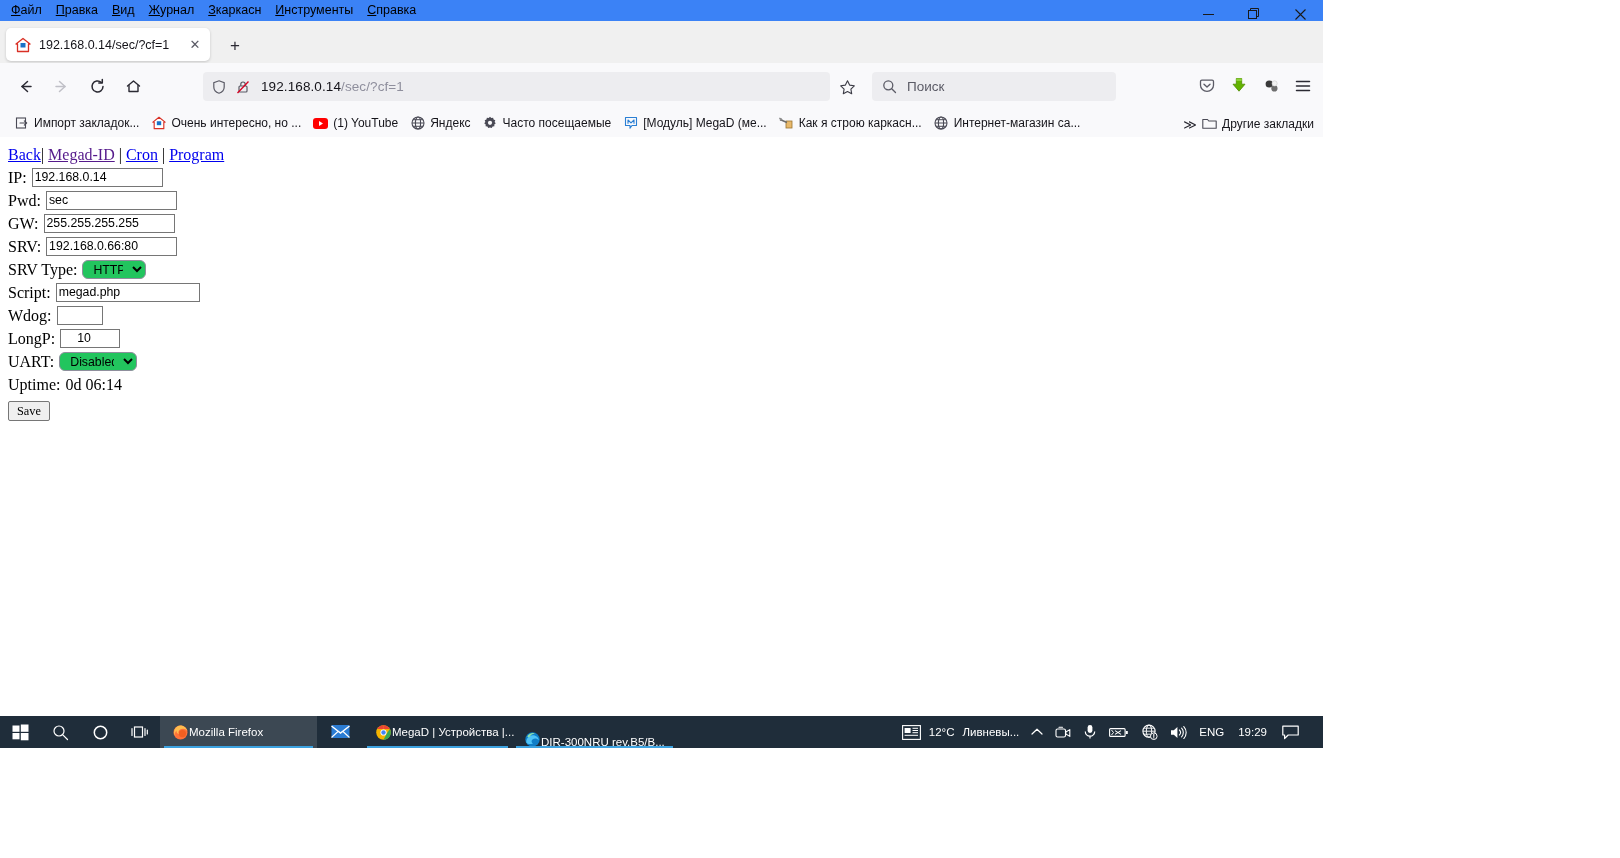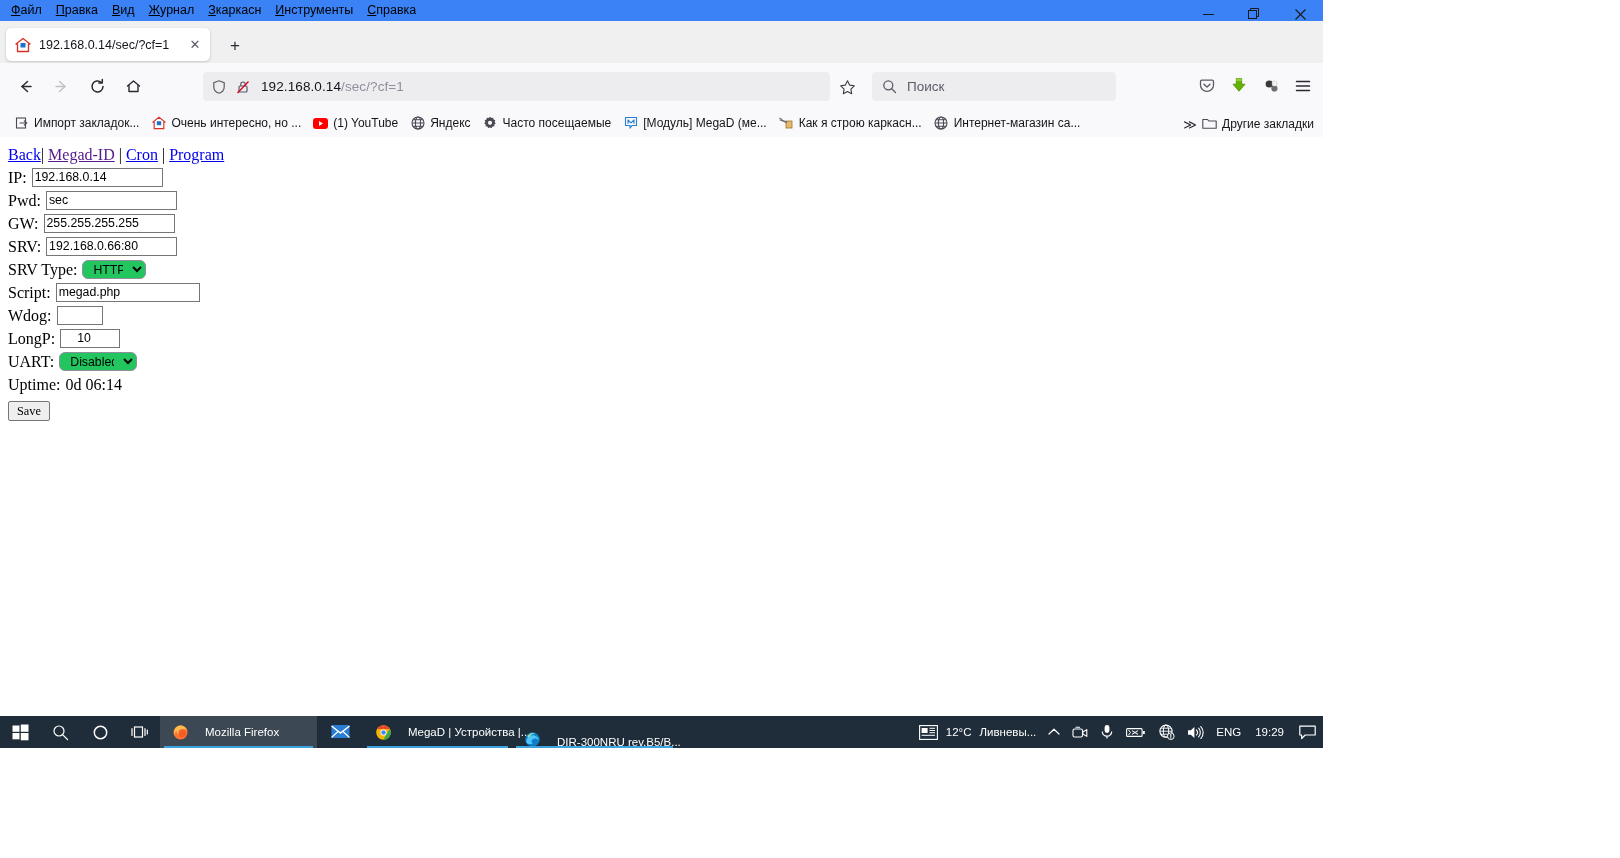--- a/index.html
+++ b/index.html
@@ -296,21 +296,21 @@
     align-items: center;
   }
   .tb-sys {
     width: 40px; height: 32px;
     display: flex; align-items: center; justify-content: center;
   }
   .tb-app {
     height: 32px;
     display: flex;
     align-items: center;
-    gap: 16px;
+    gap: 0;
     padding: 0 12px;
     position: relative;
     box-sizing: border-box;
   }
   .tb-app.active { background: rgba(255,255,255,0.13); }
   .tb-app.active::after, .tb-app.open::after {
     content: "";
     position: absolute;
     left: 4px; right: 4px; bottom: 0;
     height: 2px;
@@ -322,21 +322,21 @@
     white-space: nowrap;
   }
   .tb-icon { width: 17px; height: 17px; flex: 0 0 17px; position: relative; }
   .tray {
     position: absolute;
     right: 0; top: 0;
     height: 32px;
     display: flex;
     align-items: center;
     gap: 0px;
-    padding-right: 1px;
+    padding-right: 18px;
   }
   .tray-item {
     height: 32px;
     display: flex; align-items: center; justify-content: center;
     padding: 0 6px;
     color: #ffffff;
     font-size: 11.5px;
     white-space: nowrap;
   }
   .tray-clock {

